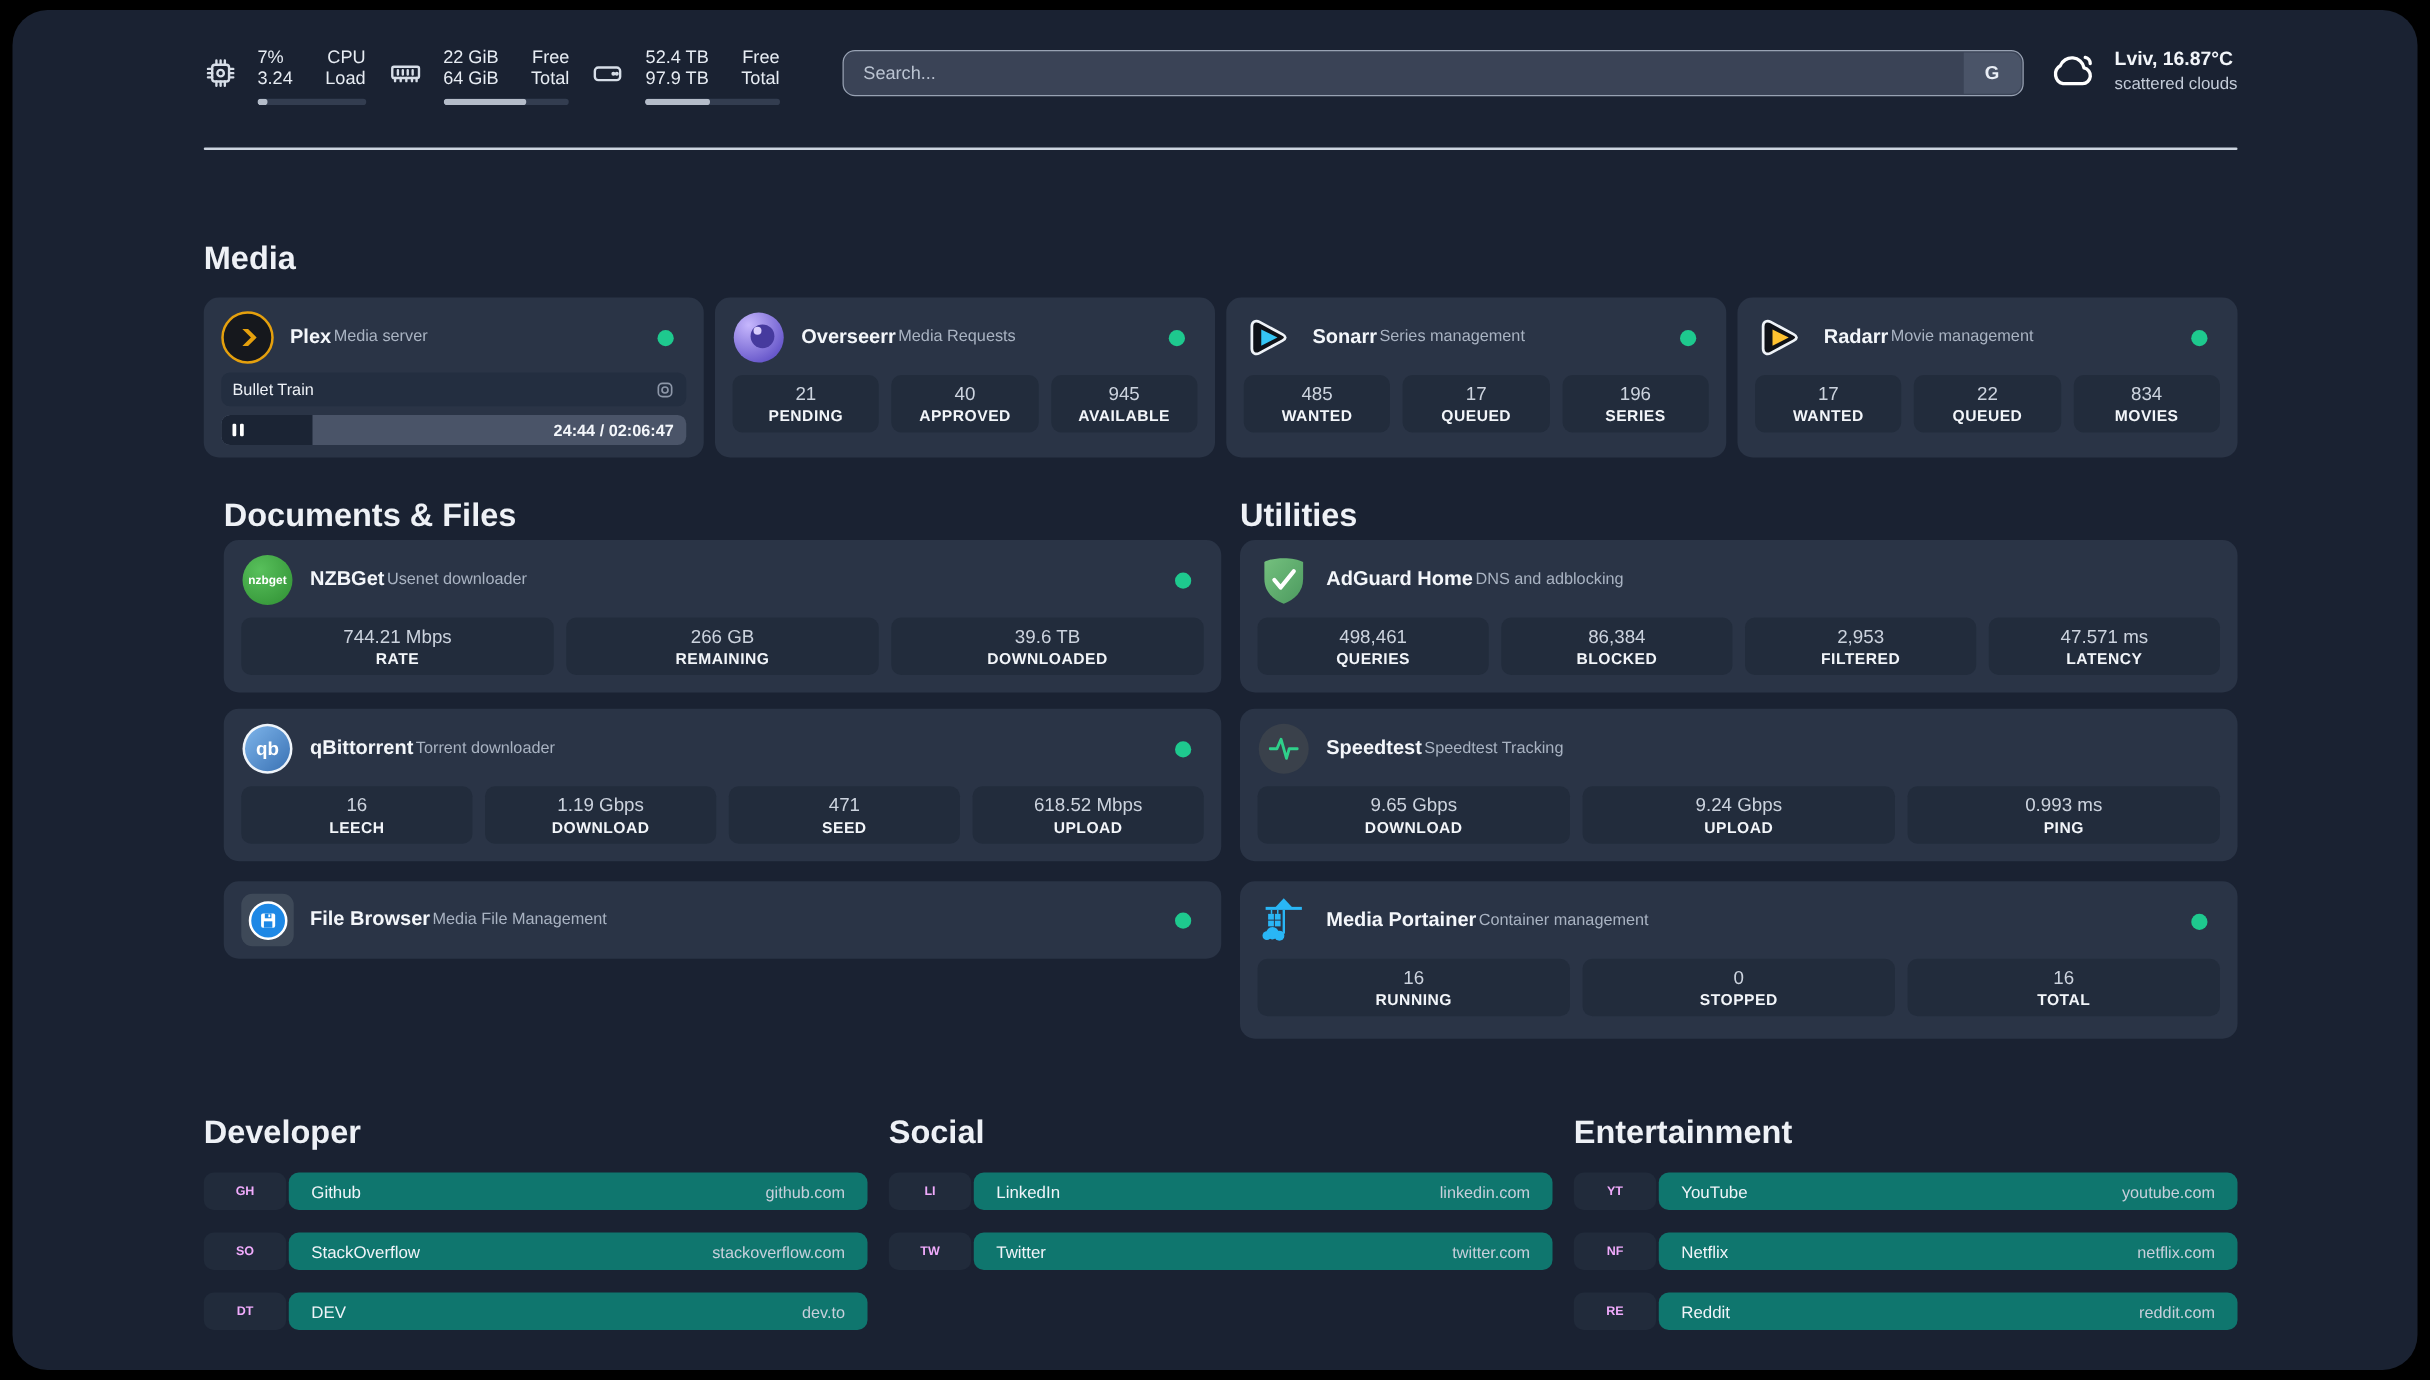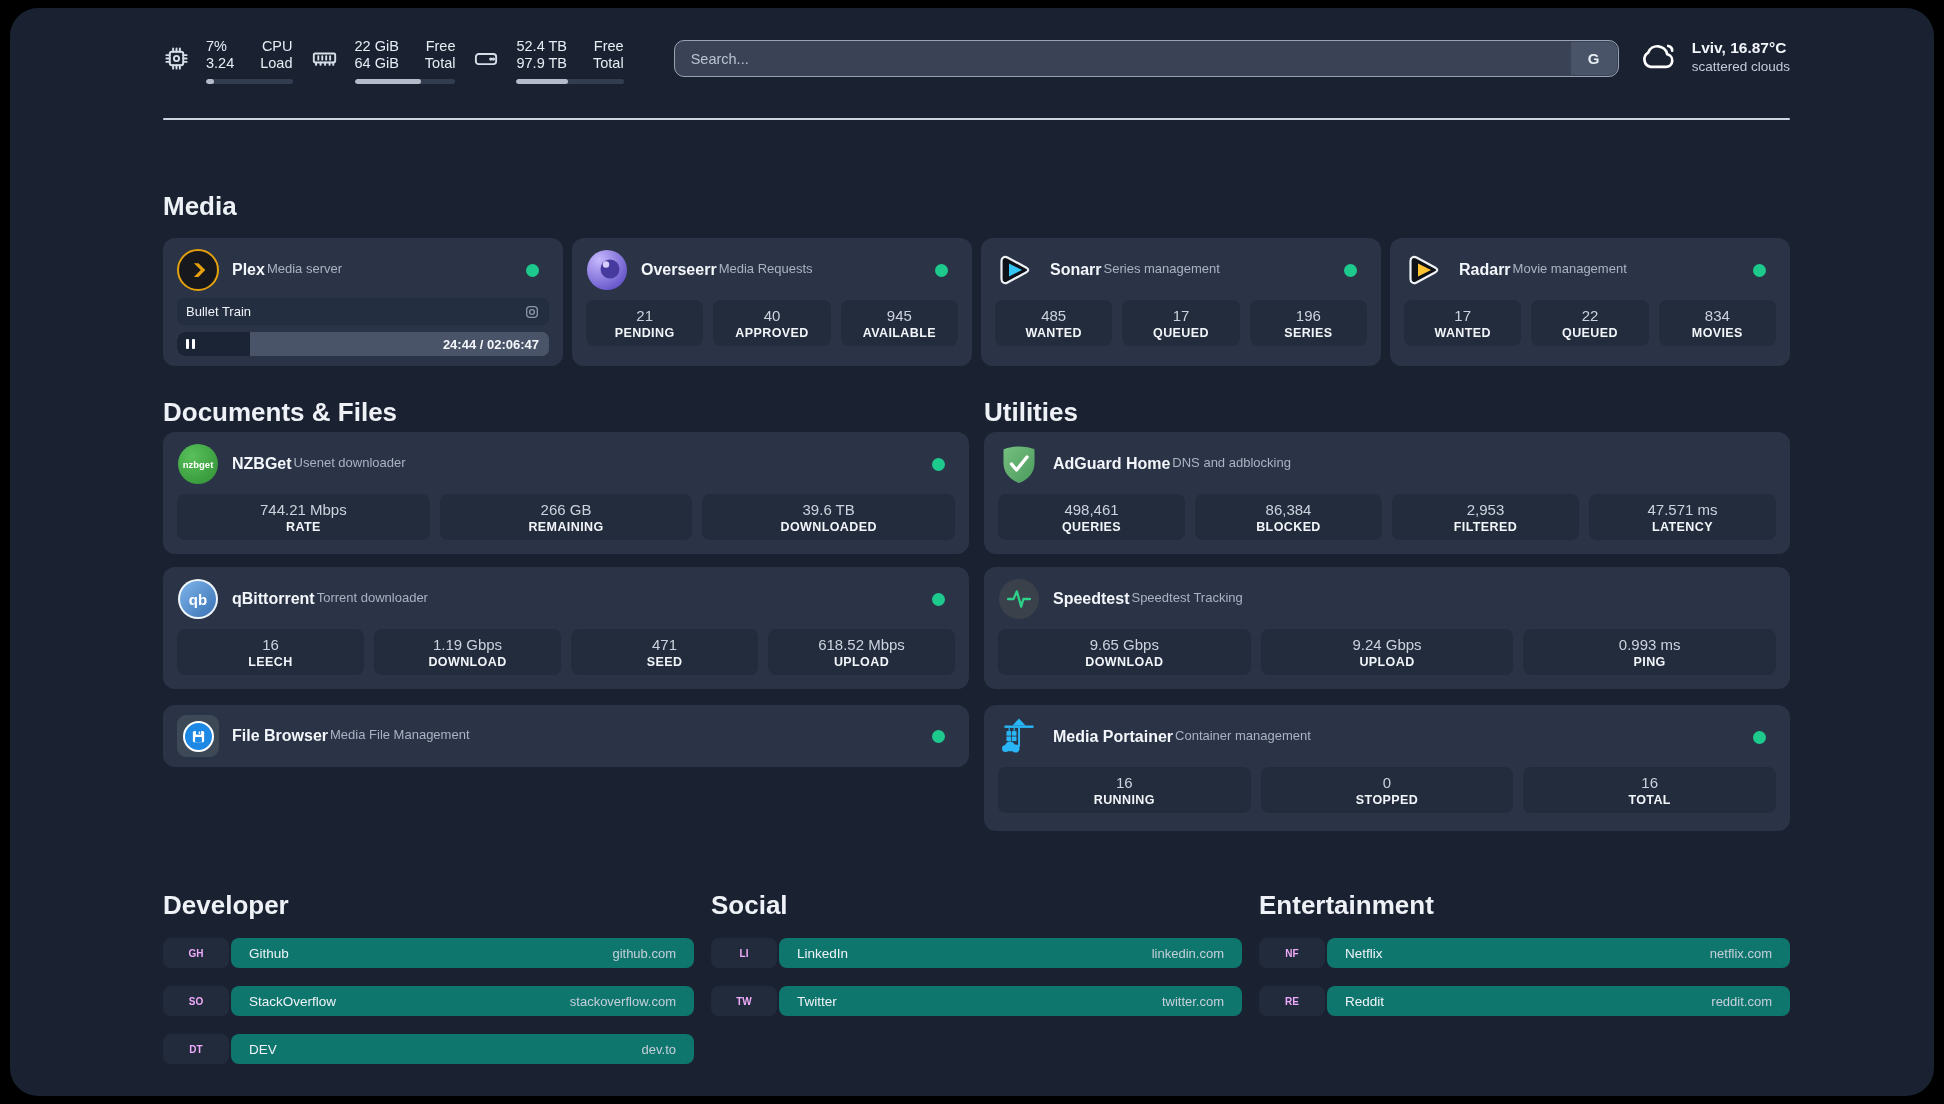--- a/index.html
+++ b/index.html
@@ -49,21 +49,21 @@
   .mediacard { height:128px; }
   .npbar { margin-top:7px; height:27px; background:#232e40; border-radius:7px; display:flex; align-items:center; padding:0 9px; }
   .nptitle { color:#eef2f7; font-size:13px; }
   .npicon { margin-left:auto; color:#8d97a8; display:flex; }
   .progress { margin-top:7px; height:24px; border-radius:7px; background:#4a5468; position:relative; overflow:hidden; }
   .pfill { position:absolute; left:0; top:0; bottom:0; background:#1b2434; border-radius:7px 0 0 7px; }
   .pausebtn { position:absolute; left:9px; top:0; bottom:0; display:flex; align-items:center; gap:3px; background:none; border:none; cursor:pointer; }
   .pausebtn i { display:block; width:3px; height:10px; background:#fff; border-radius:1px; }
   .ptime { position:absolute; right:10px; top:0; bottom:0; display:flex; align-items:center; color:#f4f7fb; font-size:13px; font-weight:600; }
 
-  .twocol { display:grid; grid-template-columns:1fr 1fr; gap:15px; margin-top:30px; }
+  .twocol { display:grid; grid-template-columns:1fr 1fr; gap:15px; margin-top:30px;margin-left:16px; }
   .colhead { margin-bottom:4px; }
   .stack .card { margin-bottom:0; }
   .statcard { height:122px; }
   .gap13 { margin-top:13px; }
   .gap16 { margin-top:16px; }
   .rowcard { height:62px; display:flex; align-items:center; padding:10px 14px; }
   .rowcard .card-head { flex:1; }
   .tallcard { height:126px; }
 
   
@@ -554,20 +554,27 @@
         <span class="pill">
               <span class="lname">Twitter</span>
               <span class="lurl">twitter.com</span>
             </span>
       </div>
     </div>
 
     <div>
       <div class="h-section linkhead">Entertainment</div>
       <div class="linkrow">
+        <span class="abbr">YT</span>
+        <span class="pill">
+              <span class="lname">YouTube</span>
+              <span class="lurl">youtube.com</span>
+            </span>
+      </div>
+      <div class="linkrow">
         <span class="abbr">NF</span>
         <span class="pill">
               <span class="lname">Netflix</span>
               <span class="lurl">netflix.com</span>
             </span>
       </div>
       <div class="linkrow">
         <span class="abbr">RE</span>
         <span class="pill">
               <span class="lname">Reddit</span>

